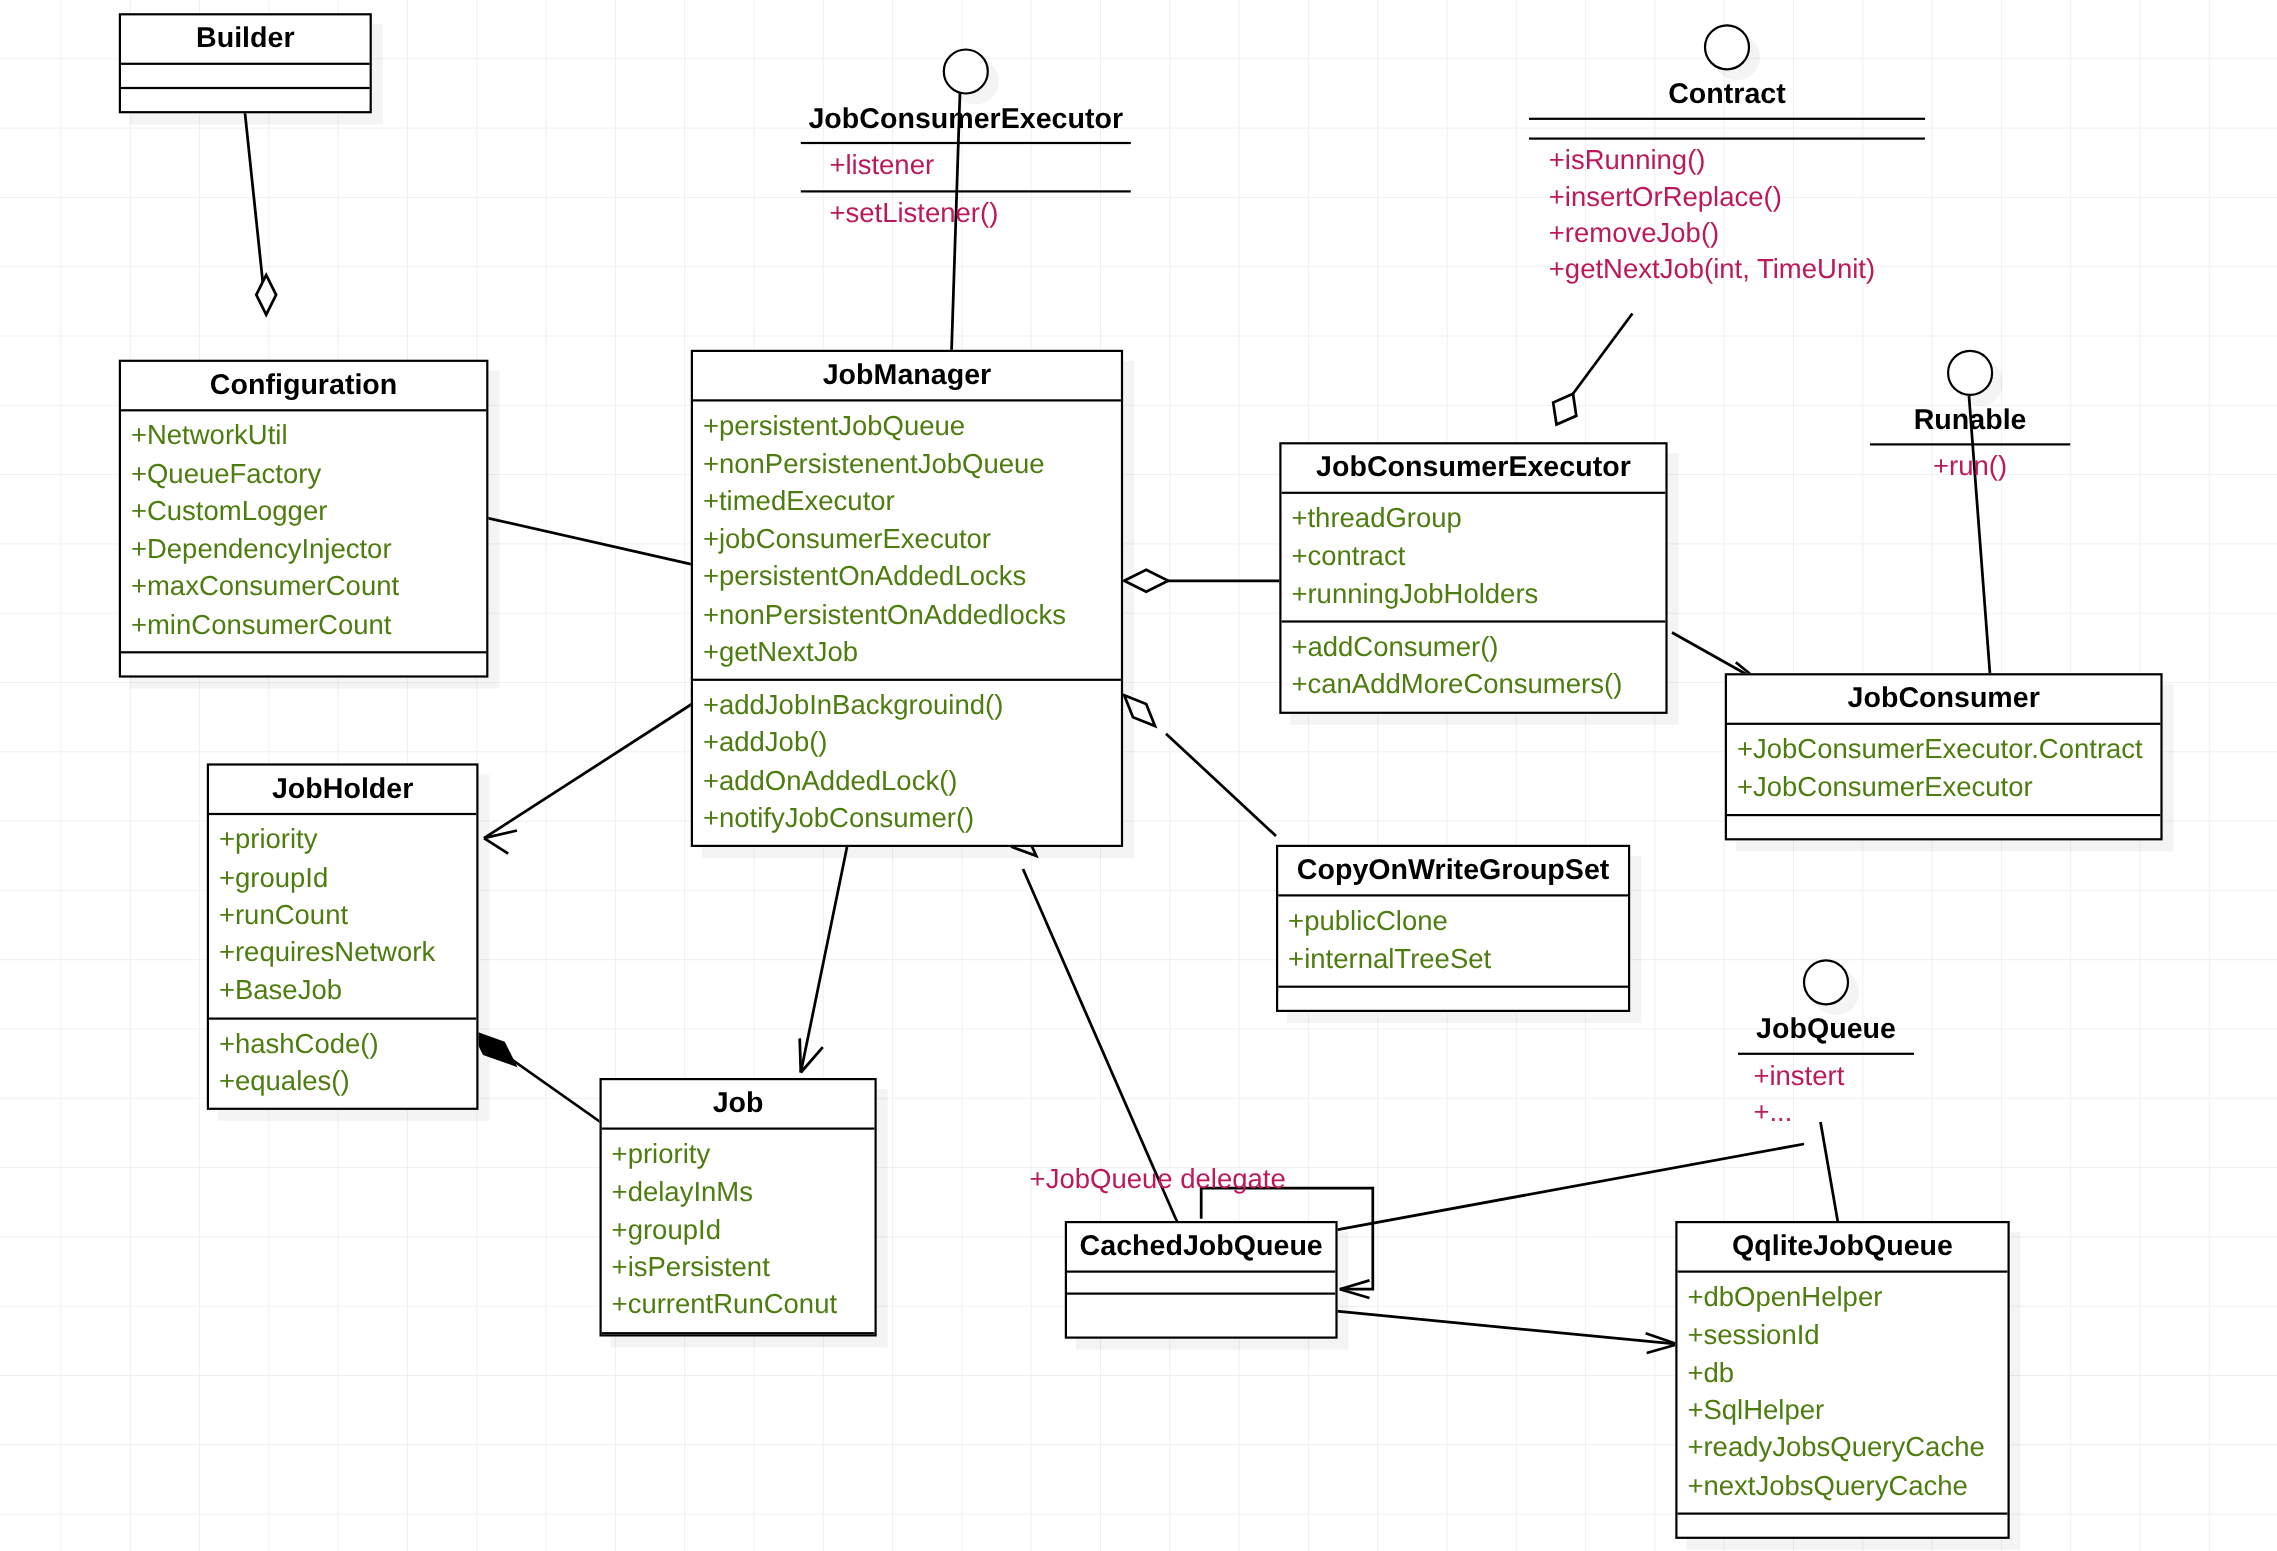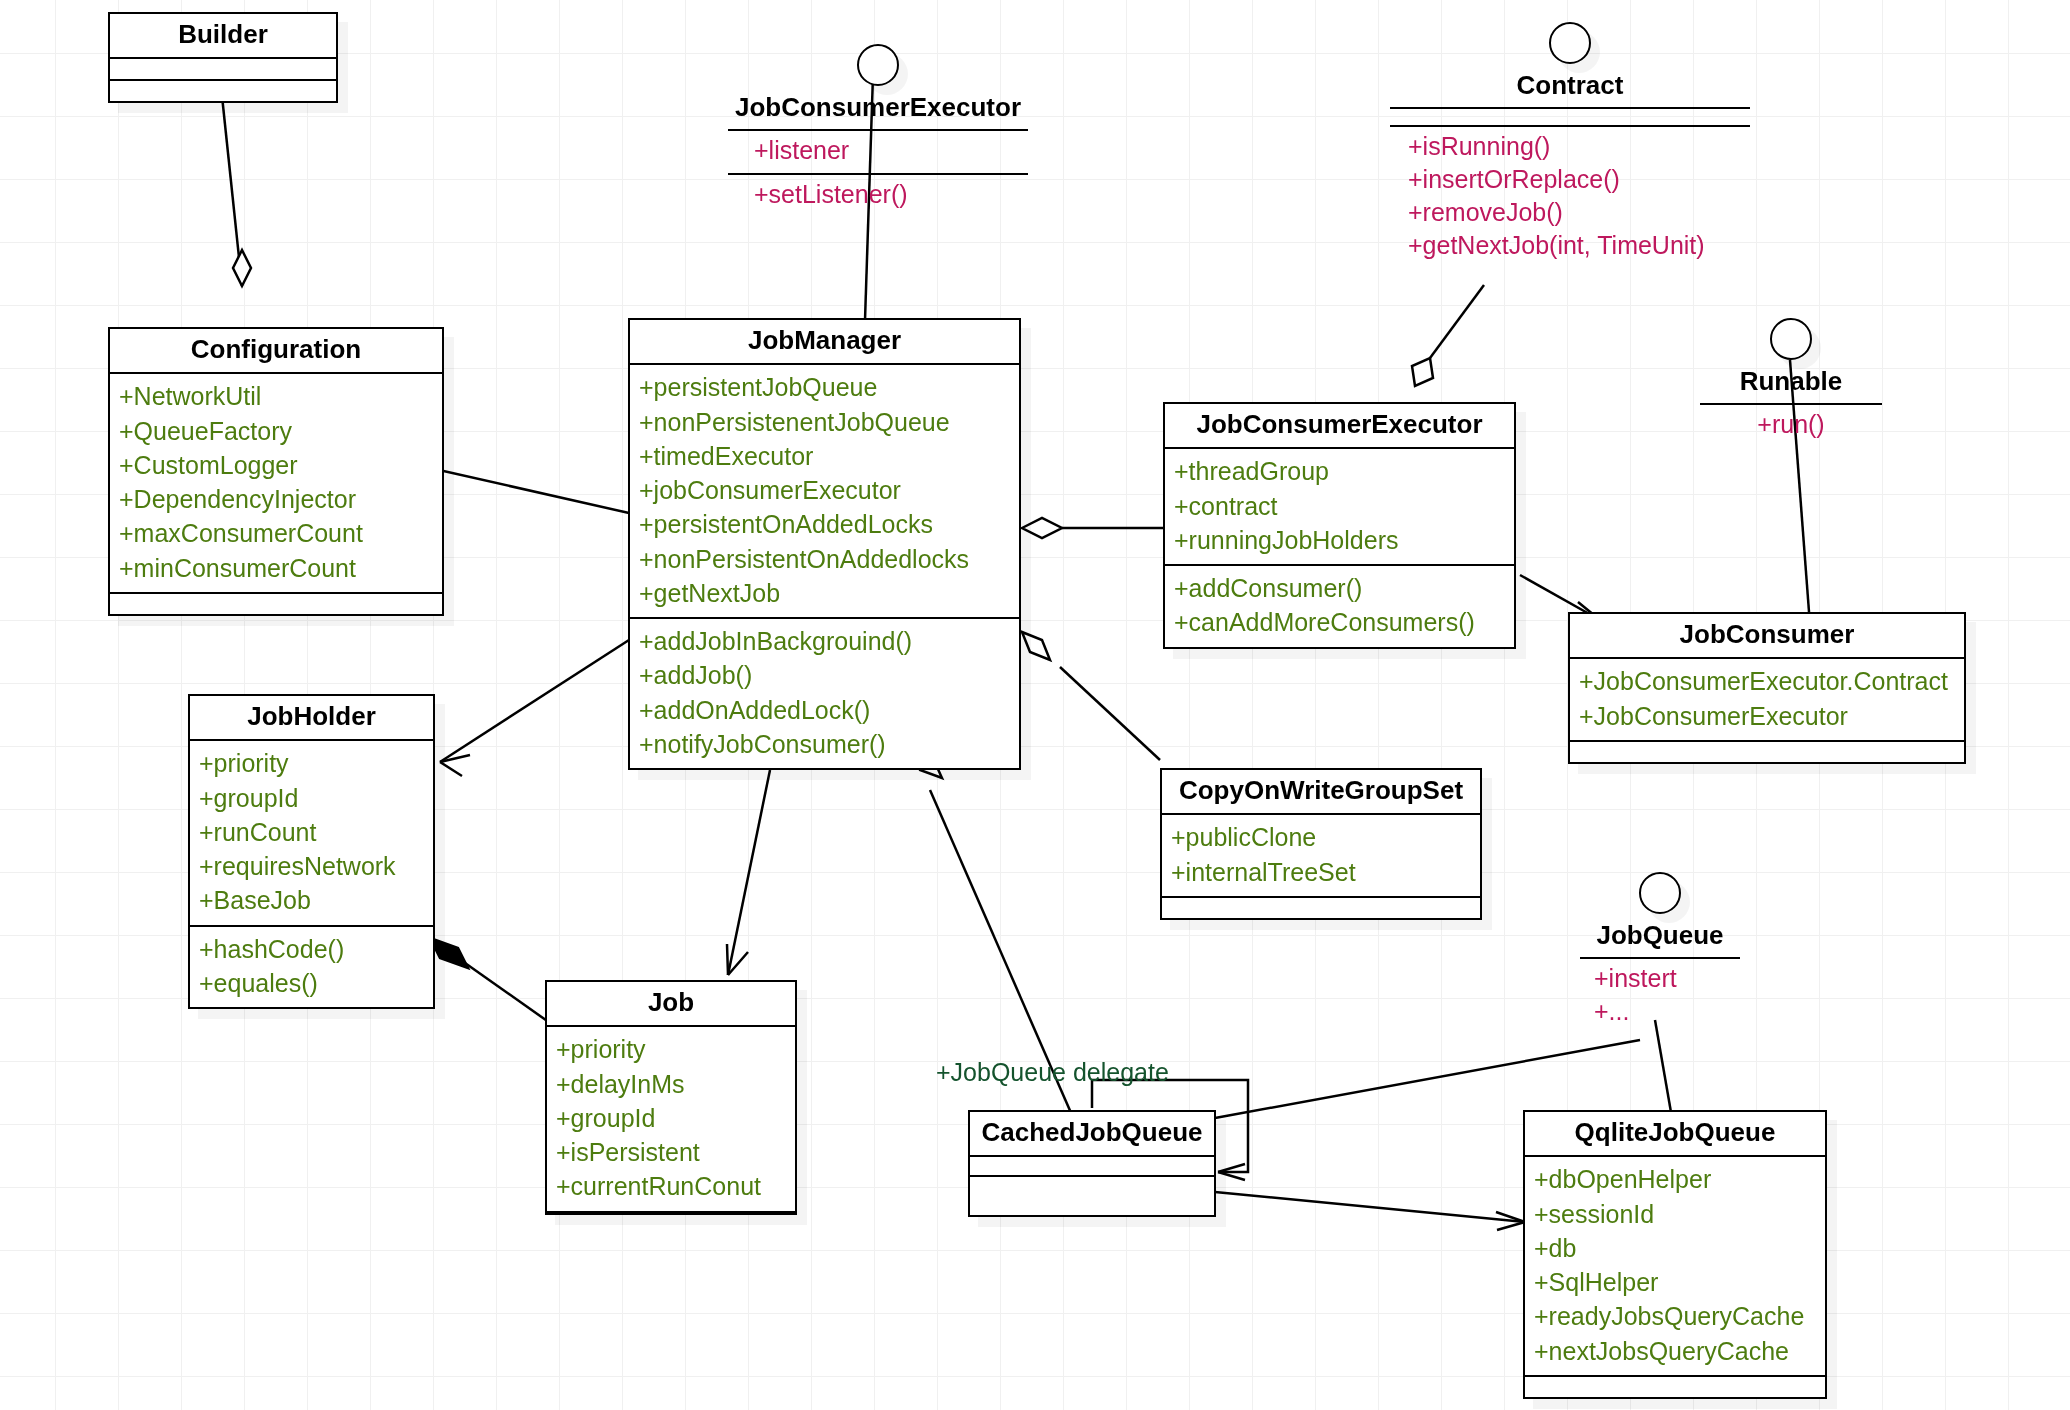--- a/index.html
+++ b/index.html
@@ -62,21 +62,21 @@
   }
   .iface .iname{
     text-align:center;font-weight:bold;font-size:26px;color:#000;
     margin-top:6px;white-space:nowrap;
   }
   .iface .ibar{border-top:2.5px solid #000;margin-top:6px;}
   .iface .imember{font-size:25px;color:#be185d;line-height:1.32;white-space:nowrap;padding-top:3px;}
   .iface .imember.center{text-align:center;}
 
   .edge-label{
-    position:absolute;font-size:25px;color:#14532d;white-space:nowrap;z-index:7;
+    position:absolute;font-size:25px;color:#be185d;white-space:nowrap;z-index:7;
   }
 </style>
 </head>
 <body>
 
 <div id="canvas"></div>
 
 <svg class="edges" viewBox="0 0 2070 1410">
   <g stroke="#000" stroke-width="2.5" fill="none">
 

